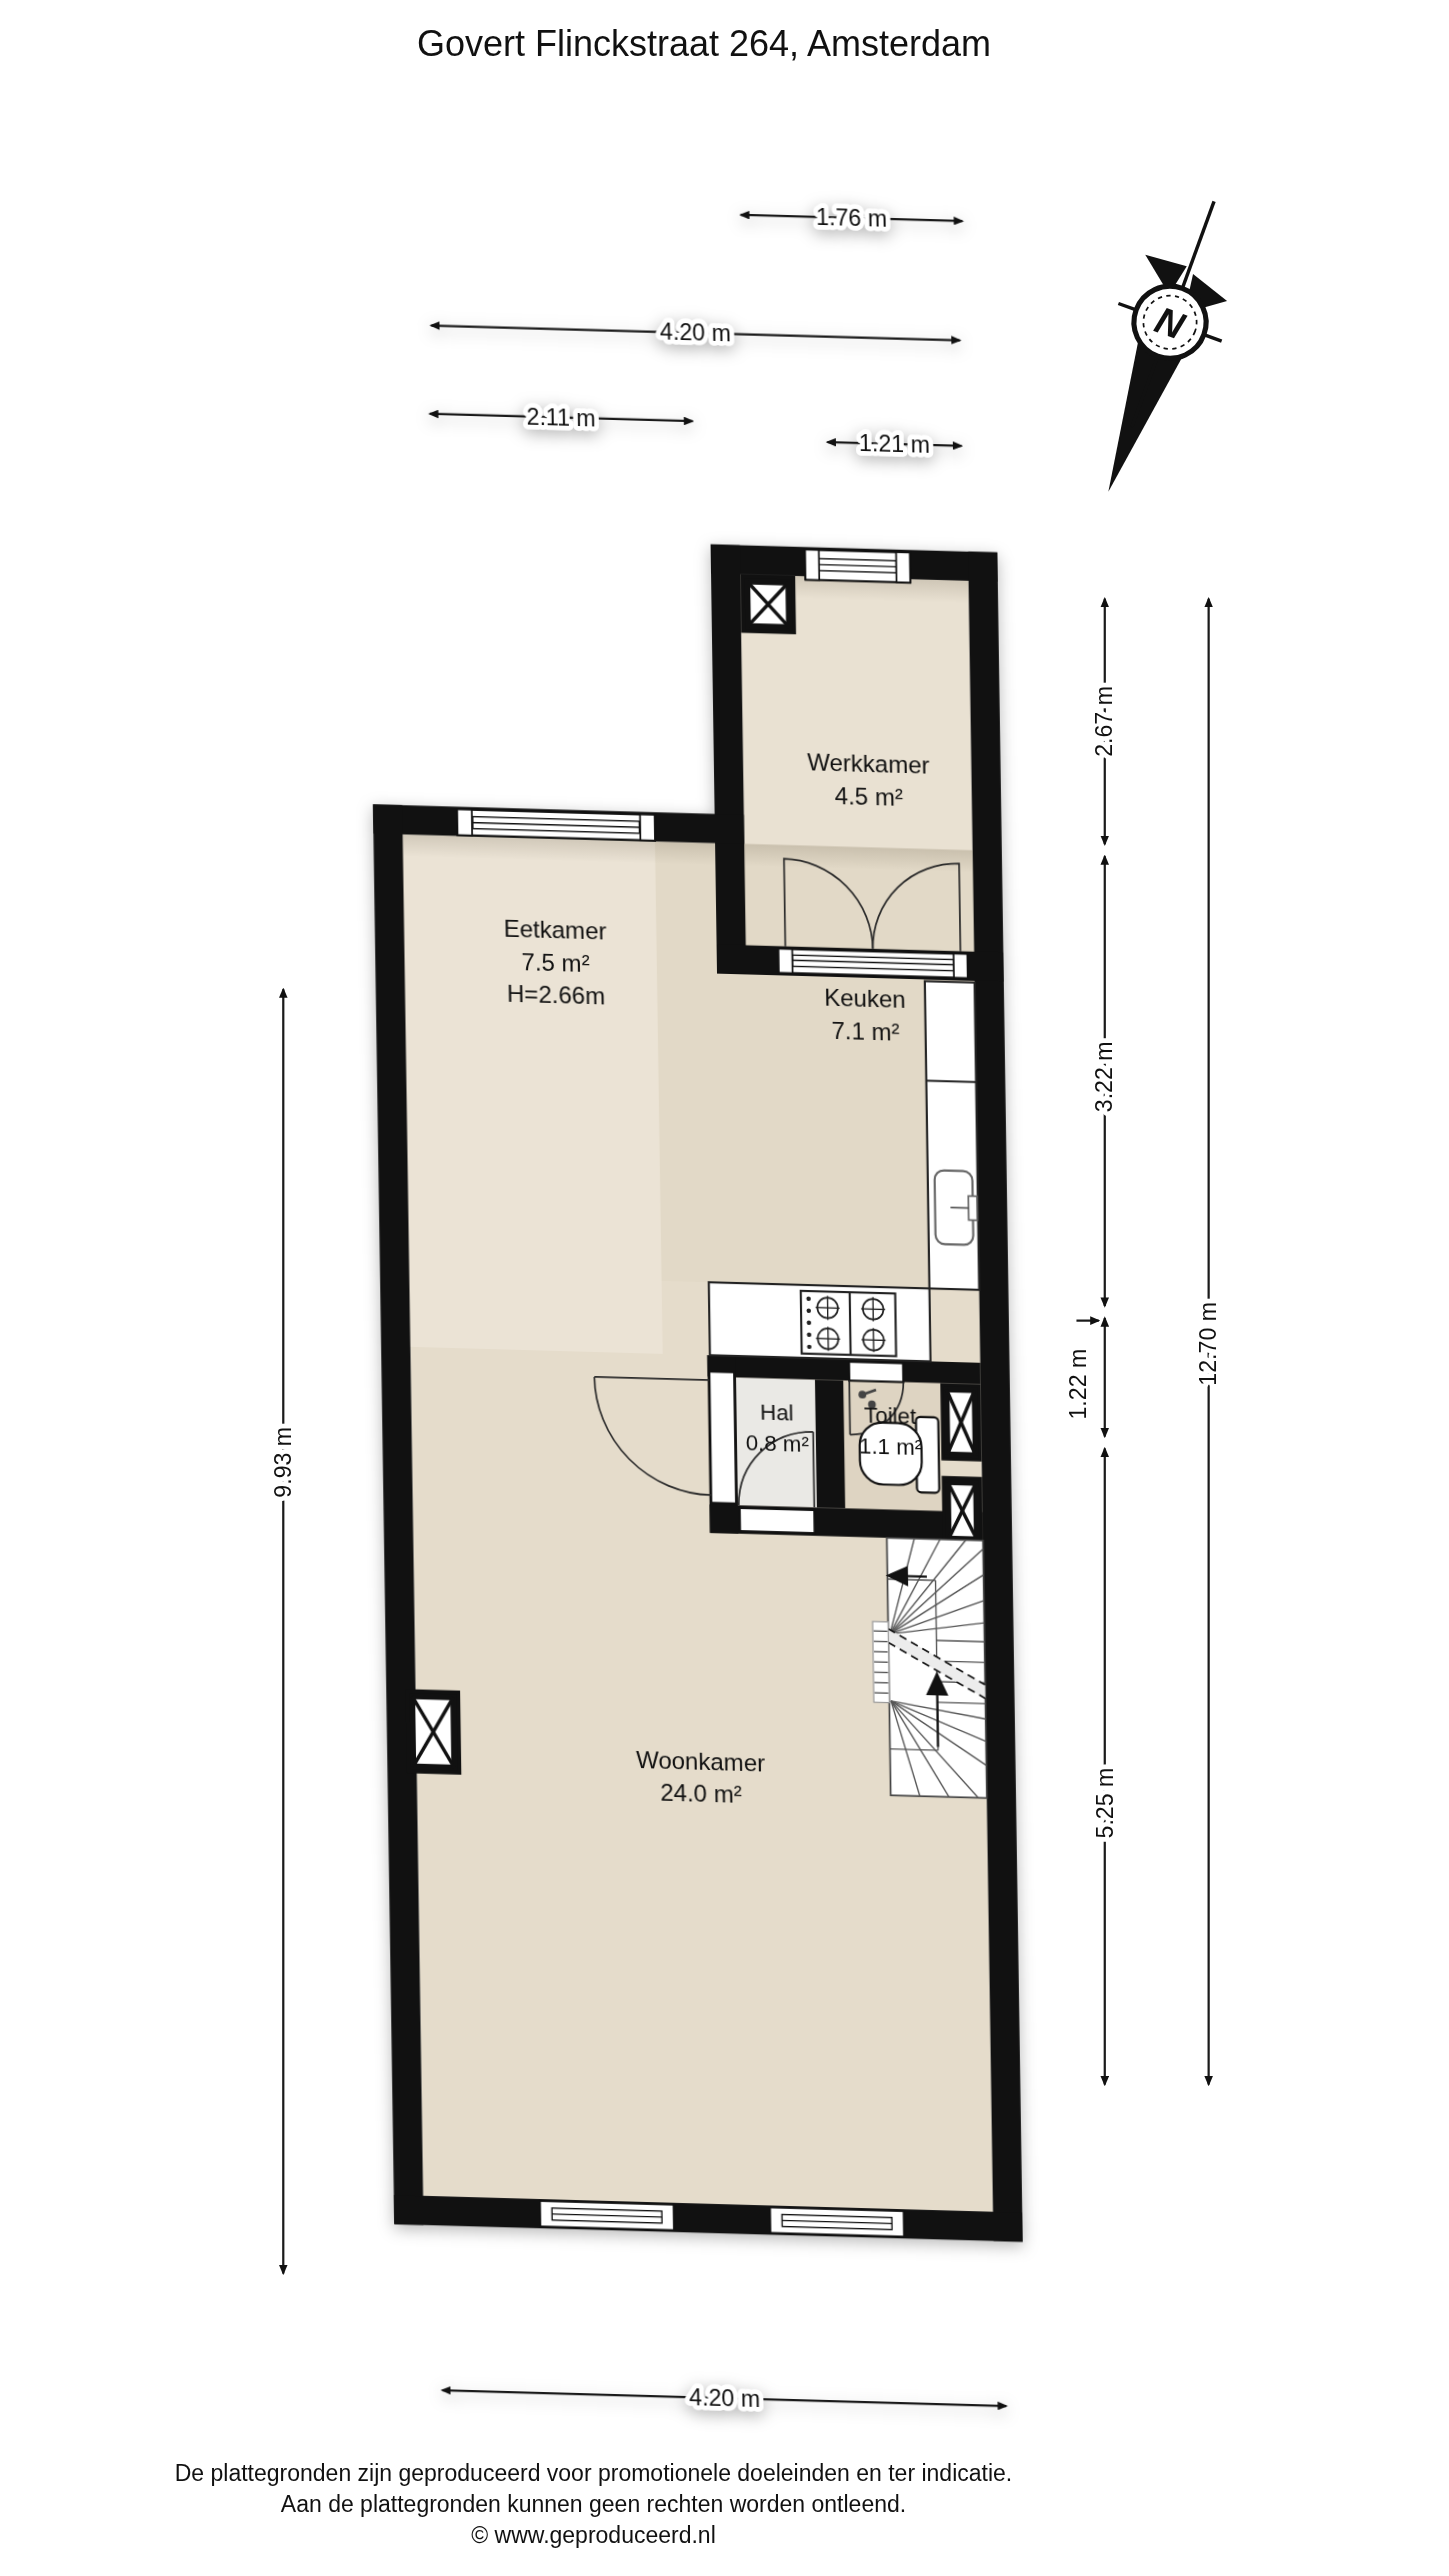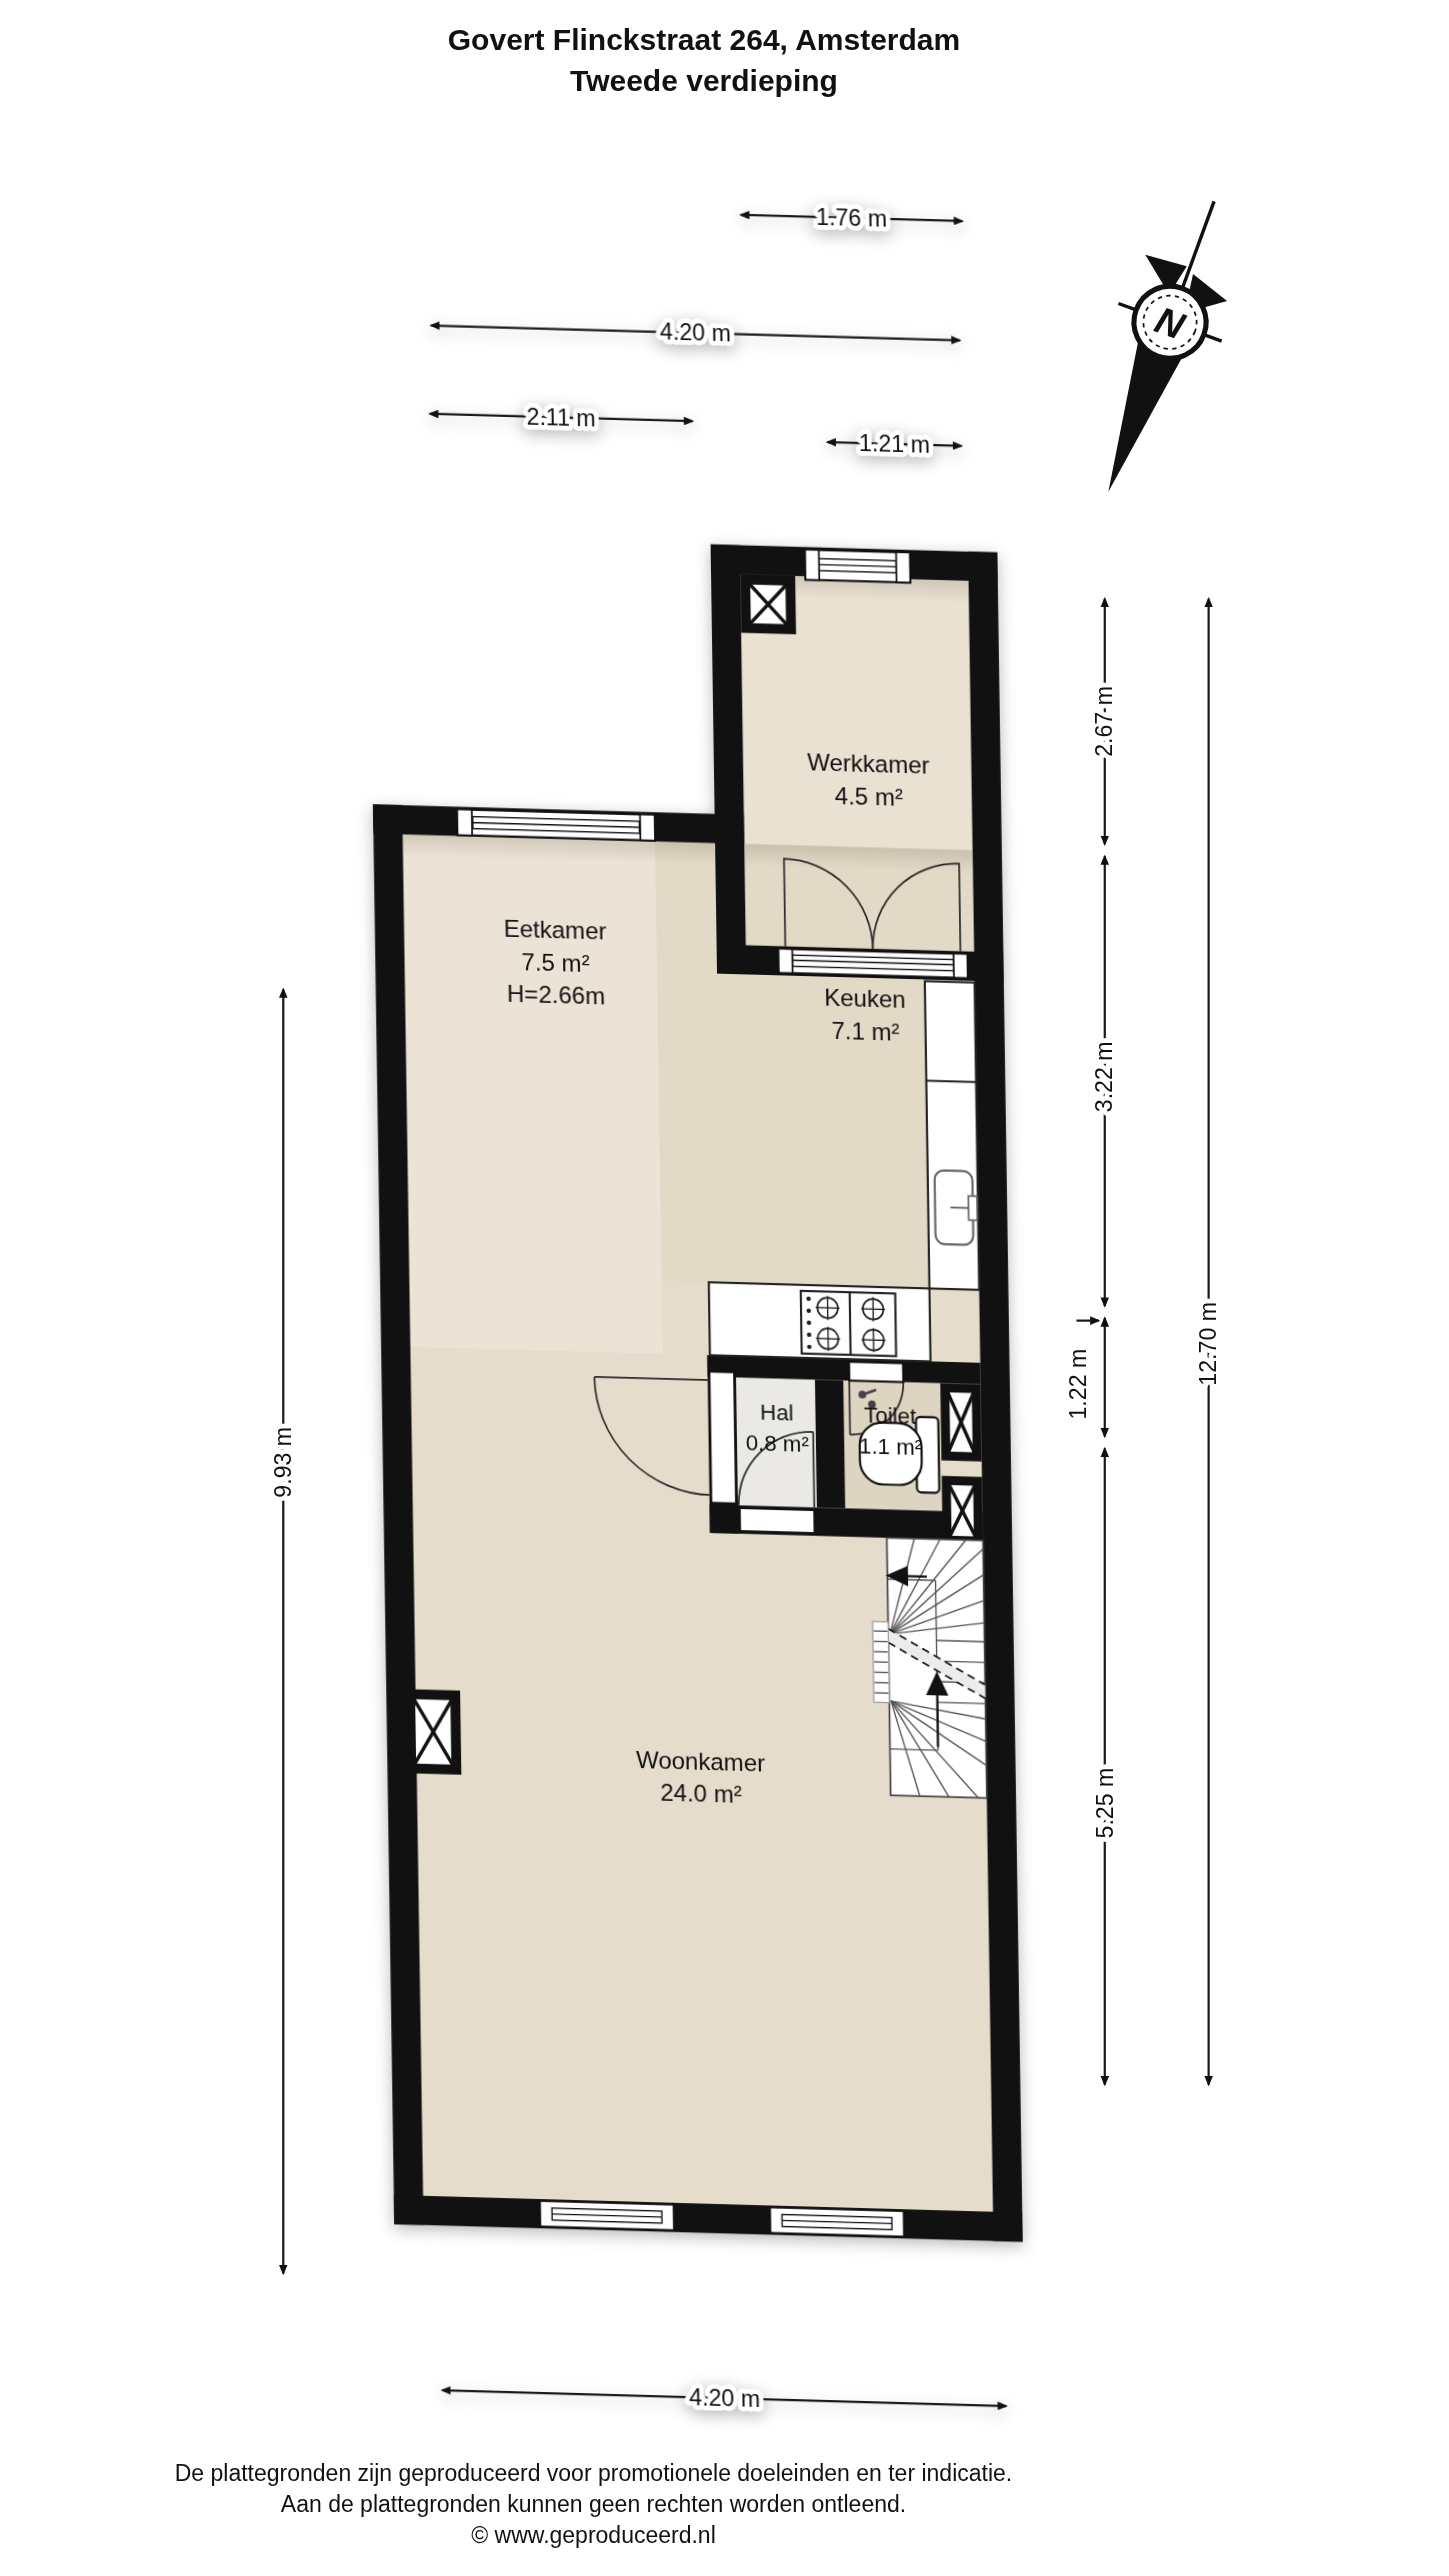--- a/index.html
+++ b/index.html
@@ -1,17 +1,17 @@
 <!DOCTYPE html>
 <html style="font-size:13.7px"><head>
 <meta charset="utf-8">
 <style>
   html,body{margin:0;padding:0;background:#ffffff;}
   body{width:1449px;height:2576px;position:relative;font-family:"Liberation Sans",sans-serif;color:#111;}
-  .title{position:absolute;top:19px;left:0;width:1408px;text-align:center;font-weight:bold;font-size:30px;line-height:1.38;}
+  .title{position:absolute;top:19px;left:0;width:1408px;text-align:center;font-weight:normal;font-size:36px;line-height:1.38;}
   .footer{position:absolute;top:2458px;left:0;width:1187px;text-align:center;font-size:23px;line-height:1.35;}
   svg{position:absolute;top:0;left:0;}
   .wall{fill:#111111;}
   .win{fill:#ffffff;stroke:#111111;stroke-width:2.5;}
   .winline{stroke:#111111;stroke-width:1.6;fill:none;}
   .jamb{fill:#ffffff;stroke:#111111;stroke-width:2;}
   .arc{fill:none;stroke:#2b2b2b;stroke-width:2;}
   .fix{fill:#ffffff;stroke:#222222;stroke-width:2.5;}
   .fixthin{fill:none;stroke:#555555;stroke-width:2;}
   .xbox{fill:#ffffff;stroke:#111111;stroke-width:7;}
@@ -22,21 +22,20 @@
   .room{font-size:28px;text-anchor:middle;}
   .roomsmall{font-size:26px;text-anchor:middle;}
   .dim{font-size:27px;text-anchor:middle;paint-order:stroke;stroke:#ffffff;stroke-width:11px;stroke-linejoin:round;}
   .north{font-size:44px;font-weight:bold;font-style:italic;text-anchor:middle;}
 </style>
 </head>
 <body>
 
 <div class="title">
   <div>Govert Flinckstraat 264, Amsterdam</div>
-  <div>Tweede verdieping</div>
 </div>
 
 <svg width="1449" height="2576" viewBox="0 0 1688 3000">
   <defs>
     <marker id="ah" markerWidth="12" markerHeight="10" refX="10" refY="5" orient="auto-start-reverse" markerUnits="userSpaceOnUse">
       <path d="M0,0 L12,5 L0,10 z" fill="#111"></path>
     </marker>
     <linearGradient id="shade" x1="0" y1="0" x2="0" y2="1">
       <stop offset="0" stop-color="rgba(90,80,60,0.18)"></stop>
         <stop offset="1" stop-color="rgba(90,80,60,0)"></stop>

